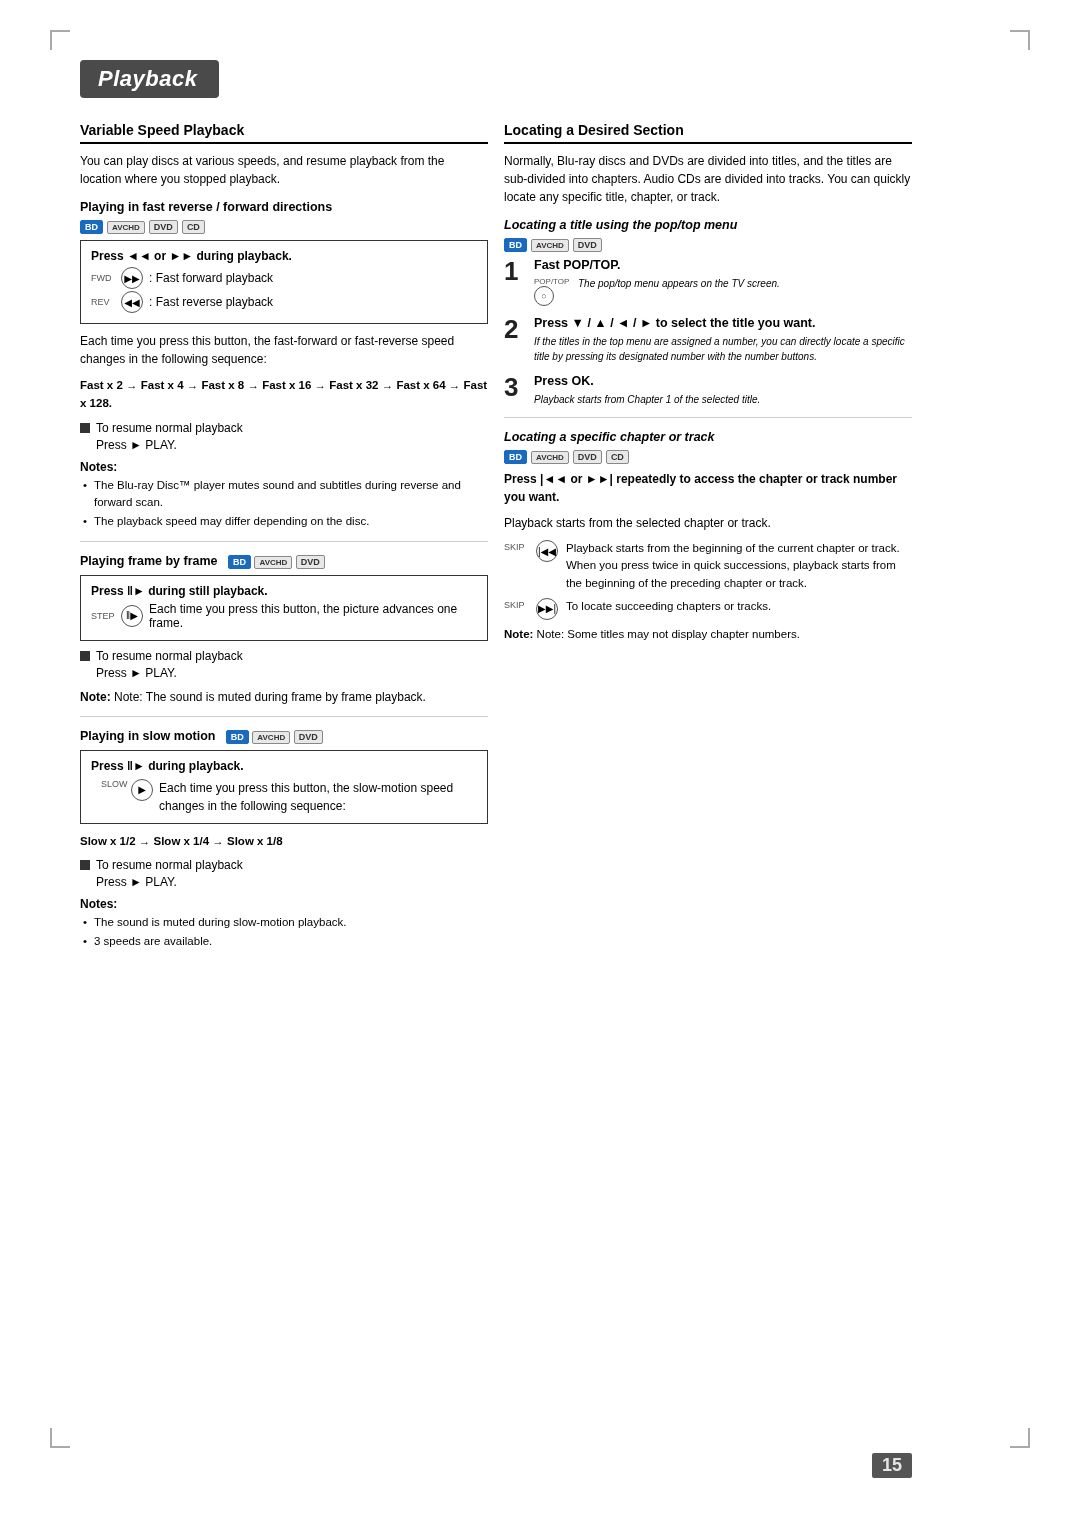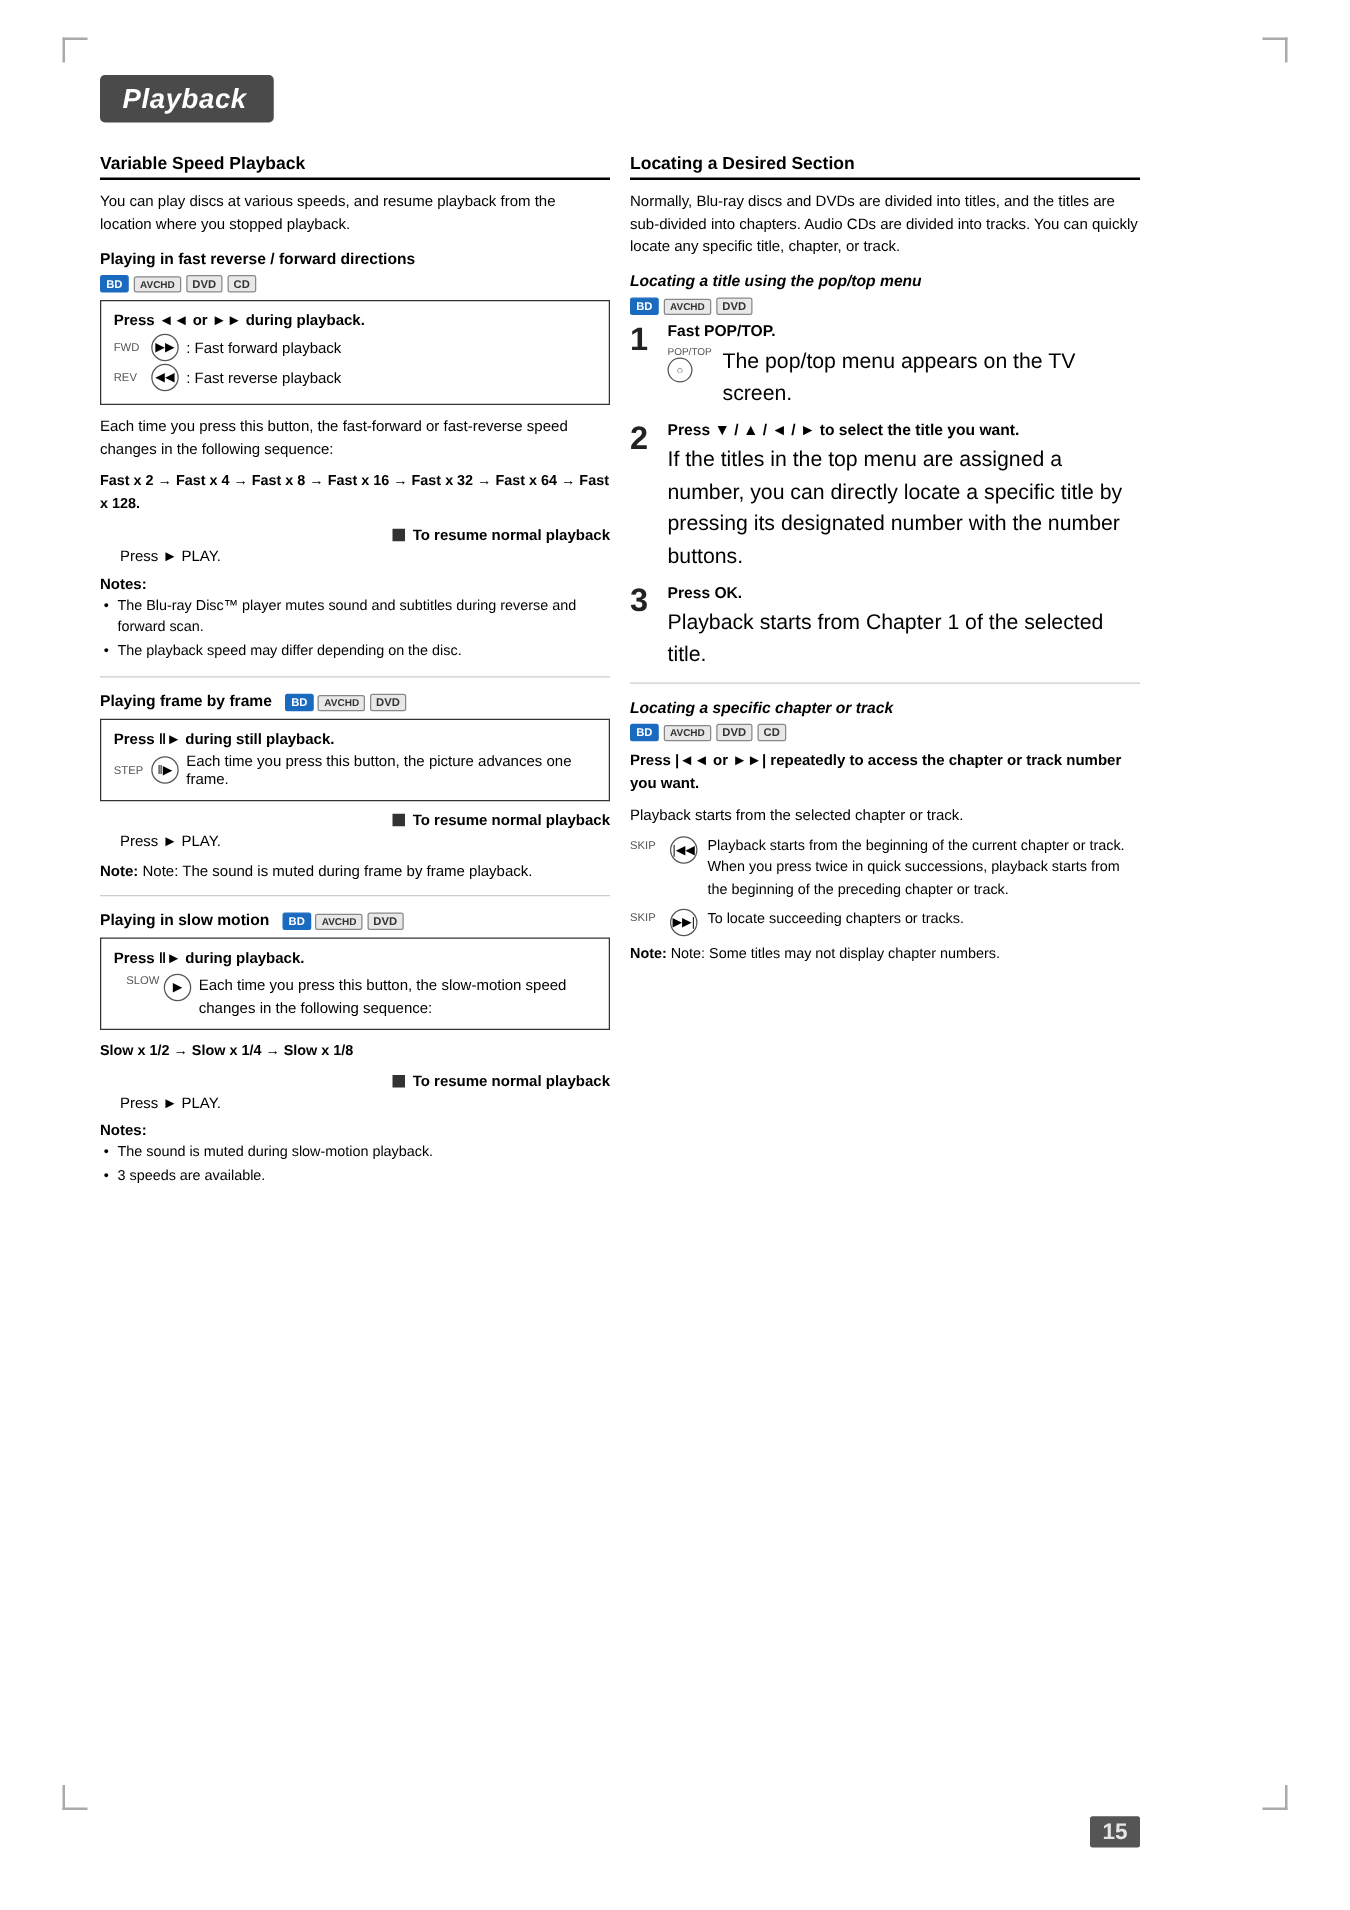--- a/index.html
+++ b/index.html
@@ -202,26 +202,25 @@
       line-height: 1.6;
     }
 
     
     .resume-block {
       margin-bottom: 8px;
     }
 
     .resume-title {
       font-size: 12px;
-      font-weight: bold;
+      font-weight: normal;
       display: flex;
       align-items: center;
       gap: 6px;
       margin-bottom: 3px;
-      justify-content: flex-end;
     }
 
     .square-bullet {
       display: inline-block;
       width: 10px;
       height: 10px;
       background: #333;
       flex-shrink: 0;
     }
 
@@ -291,22 +290,23 @@
     }
 
     .step-icon-label {
       font-size: 9px;
       color: #555;
       min-width: 36px;
       flex-shrink: 0;
     }
 
     .step-body-text {
-      font-size: 17px;
+      font-size: 10px;
       line-height: 1.5;
+      font-style: italic;
     }
 
     
     .skip-block {
       display: flex;
       gap: 8px;
       align-items: flex-start;
       margin-bottom: 6px;
     }
 

